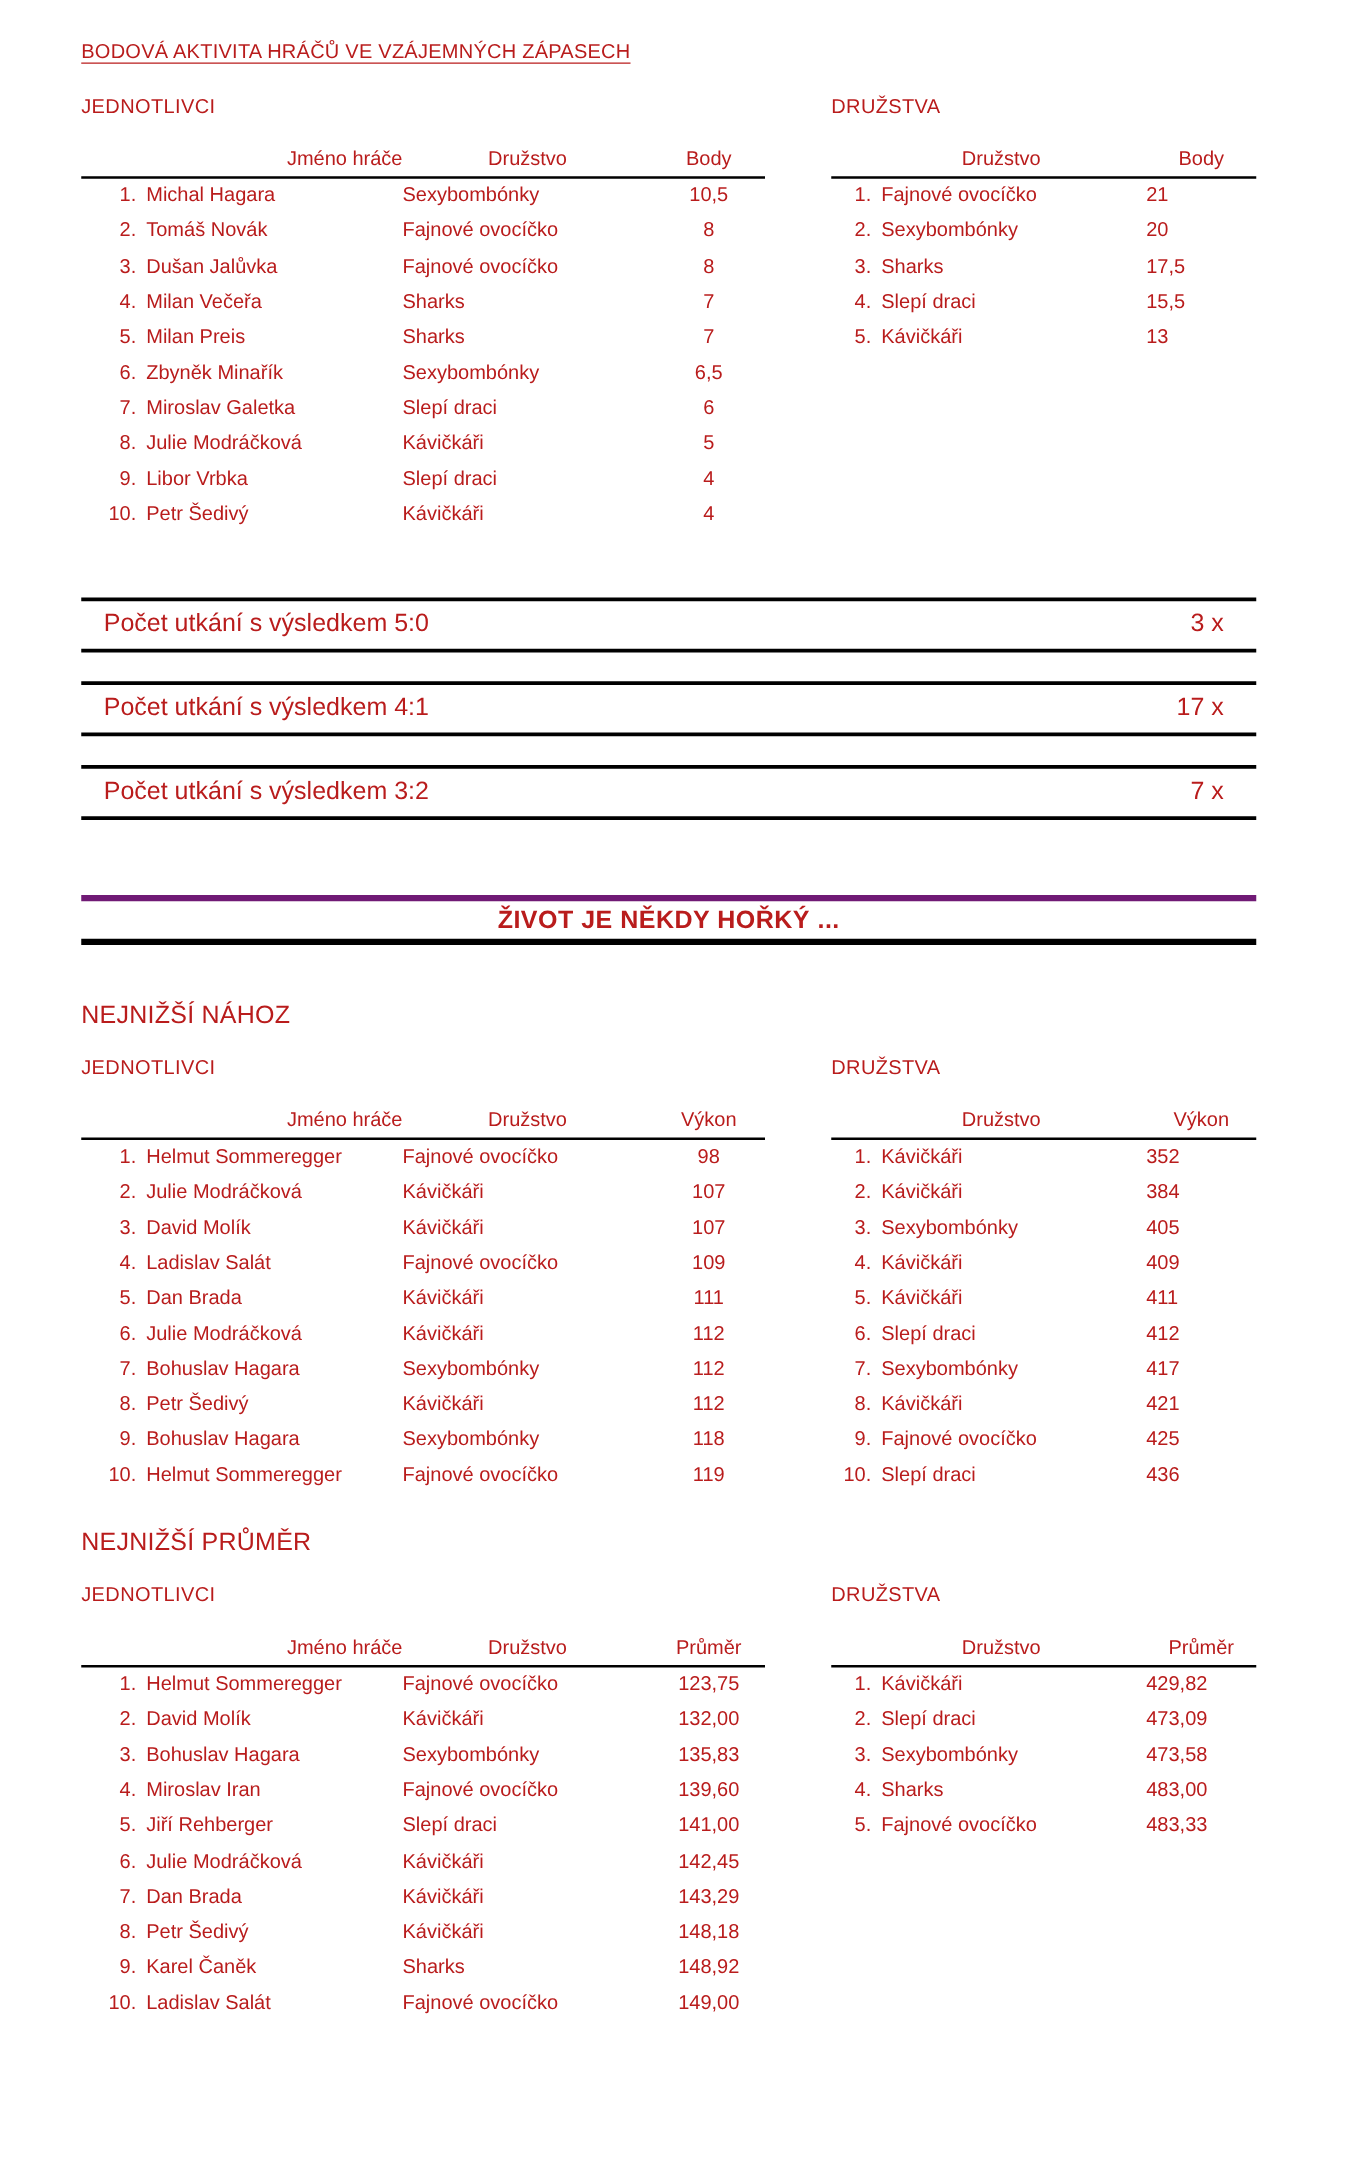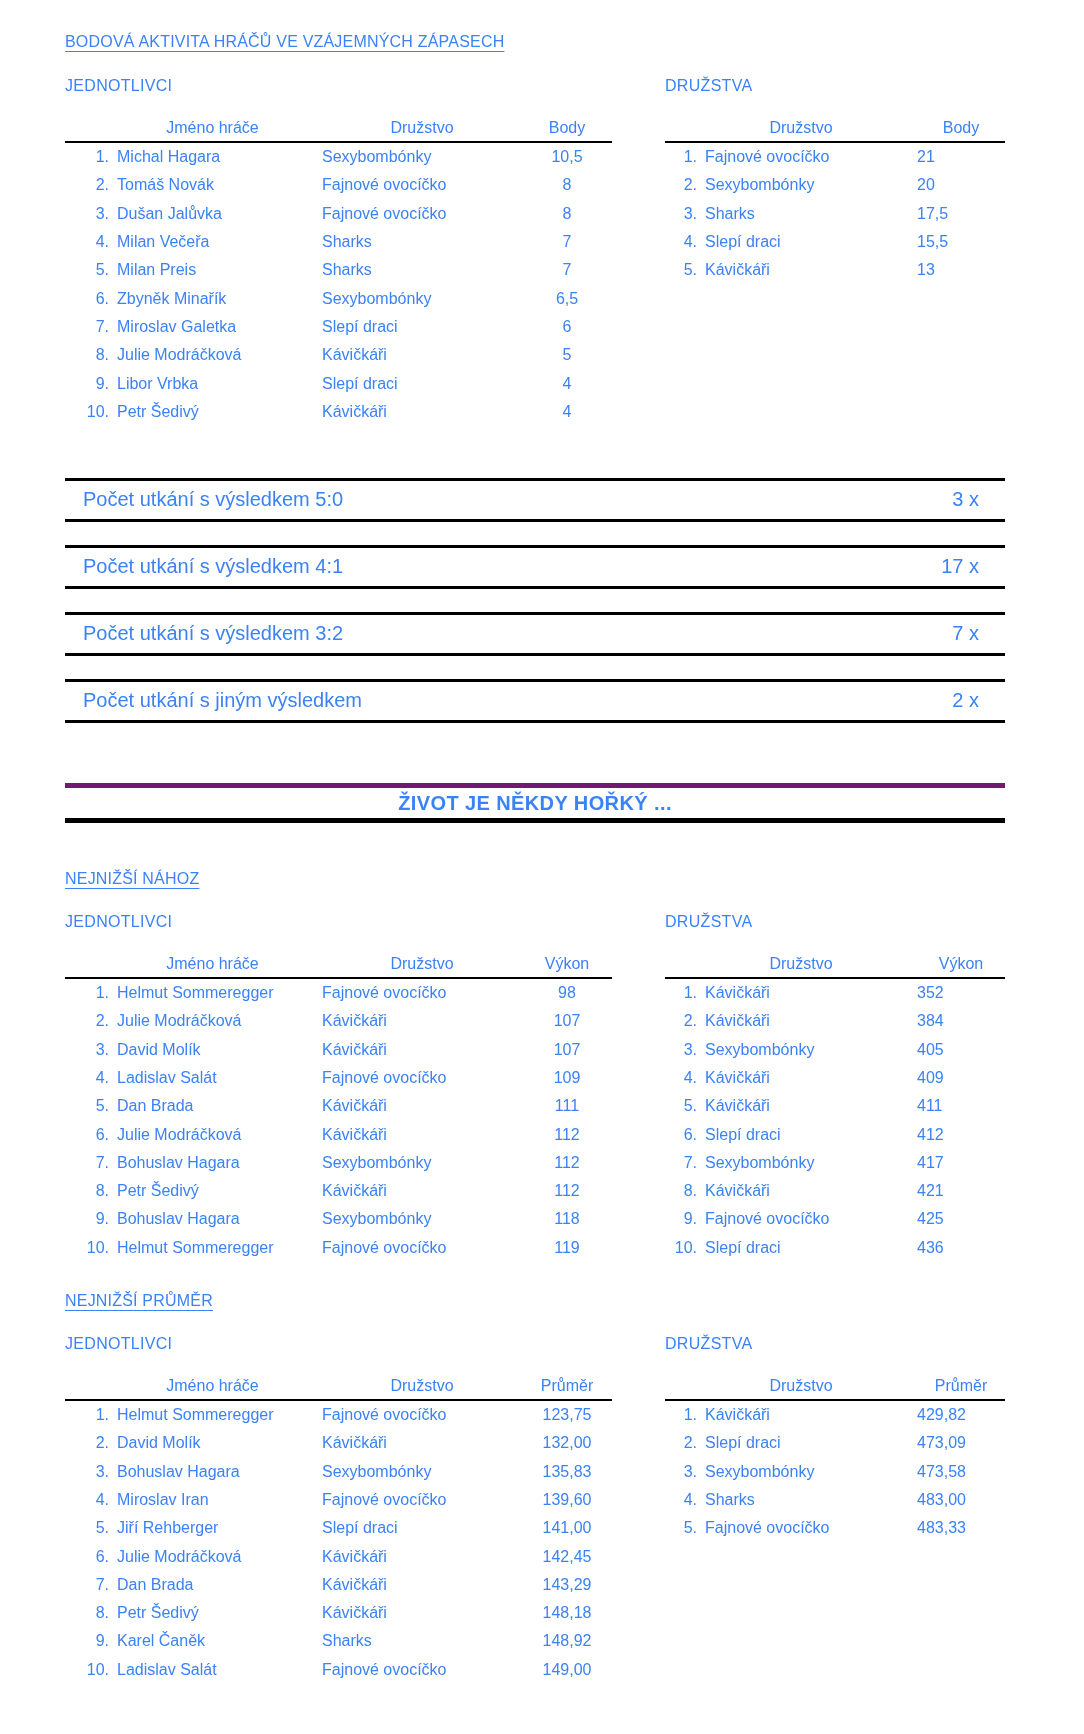--- a/index.html
+++ b/index.html
@@ -1,41 +1,41 @@
 <!DOCTYPE html>
 <html lang="cs"><head>
 <meta charset="utf-8">
 <style>
   html,body { margin:0; padding:0; background:#e8e8e8; }
   .page {
     position:relative;
     width:1084px; height:1734px;
     margin:0 auto;
     background:#ffffff;
-    color:#3b82f6;
+    color:#b91c1c;
     font-family:"Liberation Sans","DejaVu Sans",sans-serif;
     font-size:16px;
     box-sizing:border-box;
     padding:32px 79px 0 65px;
     overflow:hidden;
   }
   .doc-title {
     font-size:16px; line-height:20px;
     text-decoration:underline;
     text-underline-offset:4px;
     letter-spacing:.2px;
   }
   
   .section { display:flex; align-items:flex-start; margin-top:25px; }
   .col-left  { width:547px; }
   .col-right { width:340px; margin-left:53px; }
   .tbl-title { font-size:16px; line-height:18px; margin-bottom:24px; letter-spacing:.3px; }
   .thead { display:flex; border-bottom:2px solid #000; padding-bottom:4px; line-height:18px; }
   .thead > div { box-sizing:border-box; }
-  .h-name { width:257px; text-align:center; padding-left:38px; }
+  .h-name { width:257px; text-align:right; padding-left:38px; }
   .h-team { width:200px; text-align:center; }
   .h-val  { width:90px;  text-align:center; }
   .h-teamname { width:252px; text-align:center; padding-left:20px; }
   .h-val-r    { width:88px;  text-align:center; }
   .trow { display:flex; height:28.3px; align-items:center; }
   .trow > div { box-sizing:border-box; white-space:nowrap; }
   .c-rank { width:52px; text-align:right; padding-right:8px; }
   .c-name { flex:1; text-align:left; }
   .c-team { width:200px; text-align:left; }
   .c-val  { width:90px; text-align:center; }
@@ -56,22 +56,22 @@
   .banner {
     margin-top:60px;
     border-top:5px solid #701a75; border-bottom:5px solid #000;
     height:30px; line-height:30px;
     text-align:center; font-weight:bold; font-size:20px;
     letter-spacing:.4px;
   }
   
   .sub-heading {
     margin-top:47px;
-    font-size:16px; line-height:18px;
-    text-decoration:underline; text-underline-offset:4px;
+    font-size:20px; line-height:18px;
+    text-underline-offset:4px;
     letter-spacing:.2px;
   }
   .sub-heading.second { margin-top:30px; }
 </style>
 </head>
 <body>
 
 <div class="page">
 
   <div class="doc-title">BODOVÁ AKTIVITA HRÁČŮ VE VZÁJEMNÝCH ZÁPASECH</div>
@@ -189,24 +189,20 @@
       <div class="summary-value">3 x</div>
     </div>
       <div class="summary-item">
       <div class="summary-label">Počet utkání s výsledkem 4:1</div>
       <div class="summary-value">17 x</div>
     </div>
       <div class="summary-item">
       <div class="summary-label">Počet utkání s výsledkem 3:2</div>
       <div class="summary-value">7 x</div>
     </div>
-      <div class="summary-item">
-      <div class="summary-label">Počet utkání s jiným výsledkem</div>
-      <div class="summary-value">2 x</div>
-    </div>
     </div>
 
   <div class="banner">ŽIVOT JE NĚKDY HOŘKÝ ...</div>
 
   <div class="sub-heading">NEJNIŽŠÍ NÁHOZ</div>
   <div class="section">
     <div class="col-left">
       <div class="tbl-title">JEDNOTLIVCI</div>
       <div class="thead">
         <div class="h-name">Jméno hráče</div>

